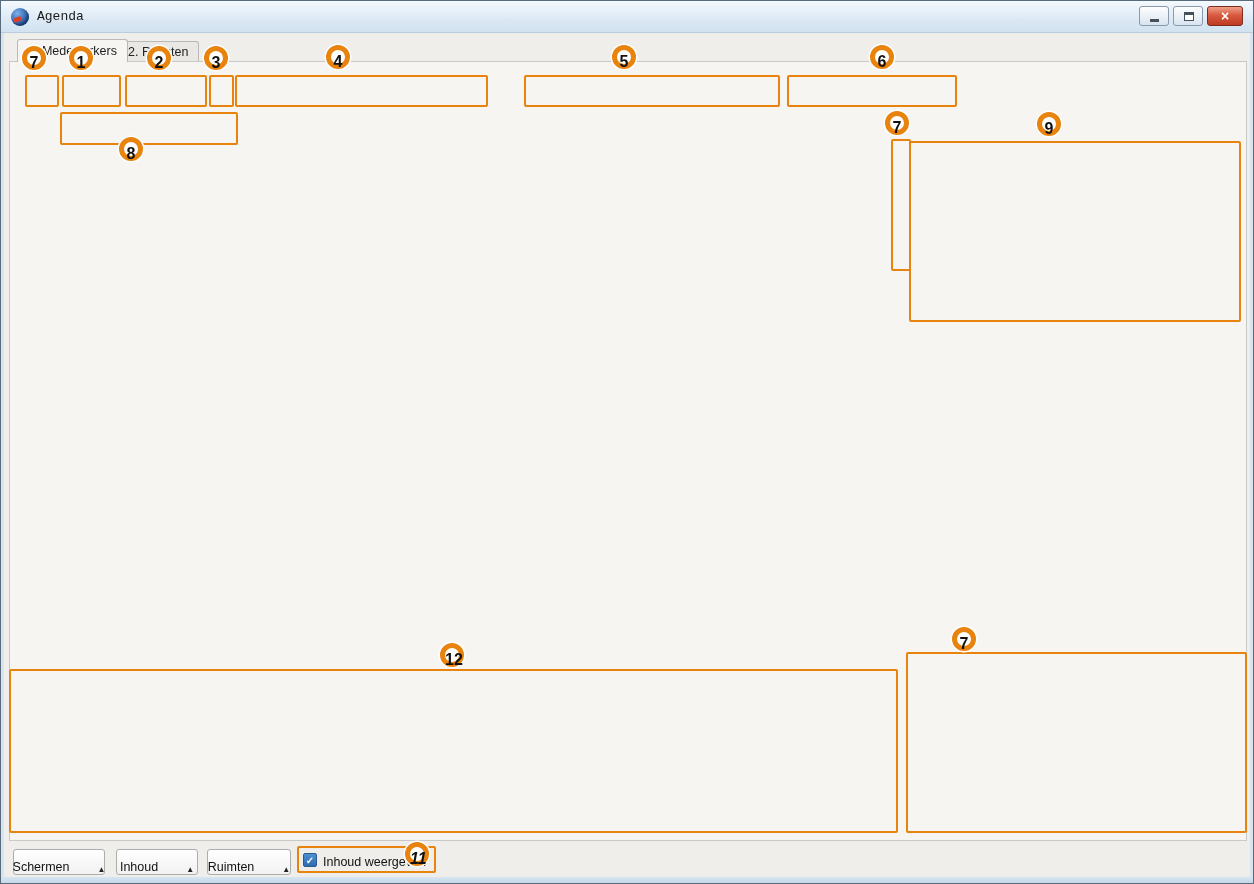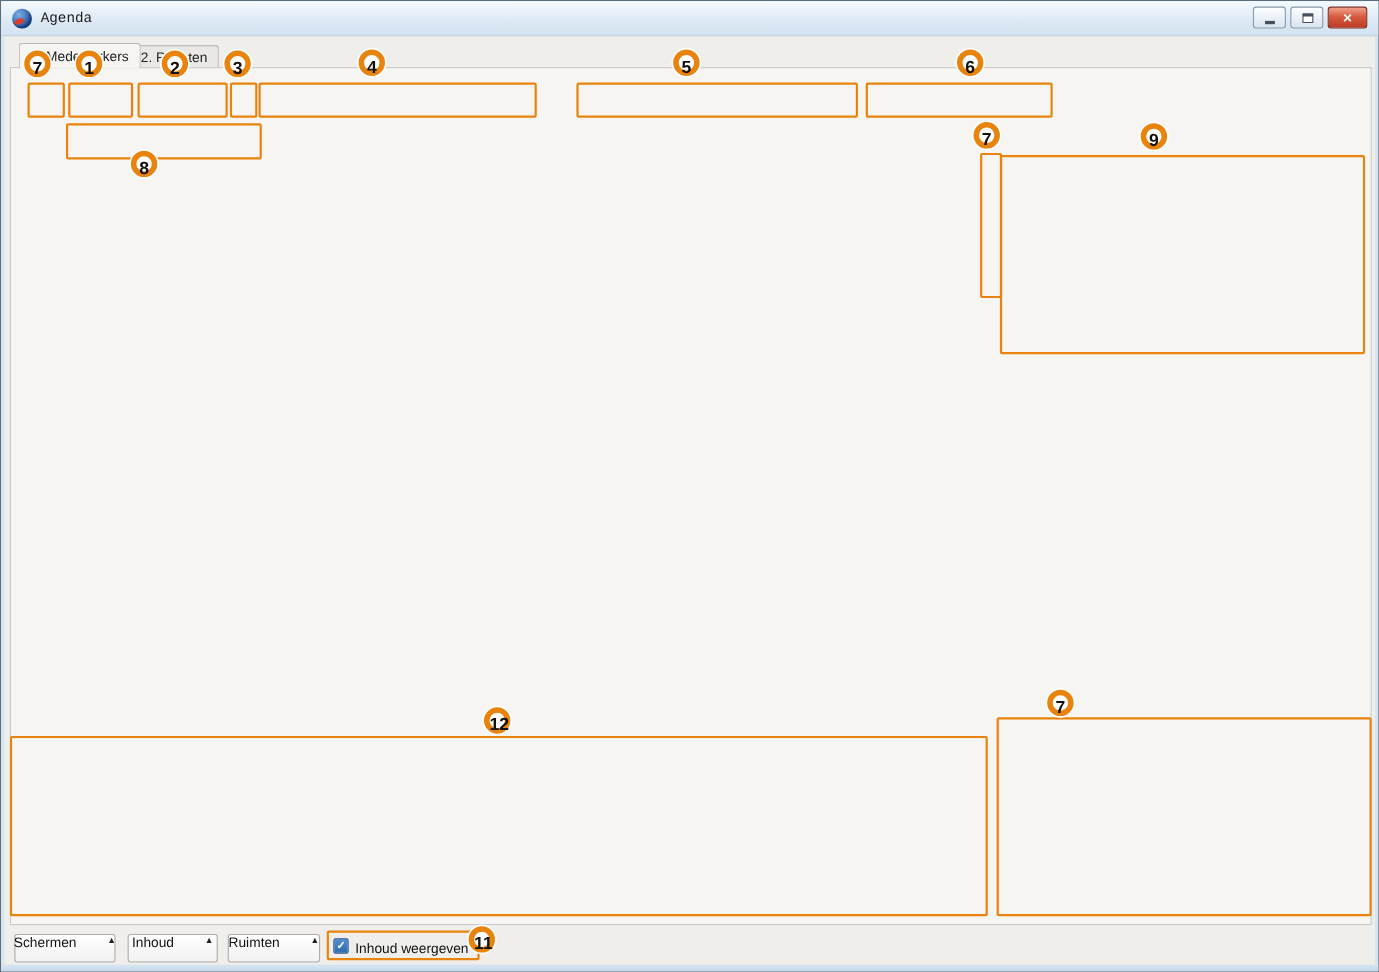--- a/index.html
+++ b/index.html
@@ -80,21 +80,21 @@
 
   
   .panel-hdr { position:absolute; height:20px; background:linear-gradient(#FFFFFF,#F3F3F3); border:1px solid #C0C0C0; border-radius:3px; font-size:12.5px; color:#111; text-align:center; line-height:18px; }
   .panel-hdr .cv { font-size:8px; margin-right:6px; vertical-align:1px; }
   .listbox { position:absolute; background:#fff; border:1px solid #7F7F7F; font-size:13px; color:#111; overflow:hidden; }
   .list-line { padding:6px 10px 0 10px; white-space:nowrap; }
   .hscroll { position:absolute; left:1px; right:1px; bottom:1px; height:15px; background:#F1F1F1; }
   .hscroll .thumb { position:absolute; top:5px; height:5px; background:#A6A6A6; border-radius:3px; }
 
   
-  .btn { position:absolute; height:26px; background:linear-gradient(#FFFFFF,#F1F1F1); border:1px solid #ADADAD; border-radius:3px; font-size:12.5px; color:#111; display:flex; align-items:flex-start; justify-content:center; gap:28px; }
+  .btn { position:absolute; height:26px; background:linear-gradient(#FFFFFF,#F1F1F1); border:1px solid #ADADAD; border-radius:3px; font-size:12.5px; color:#111; display:flex; align-items:flex-end; justify-content:center; gap:28px; }
   .btn .up { font-size:8px; color:#222; }
   .checkbox { position:absolute; width:14px; height:14px; background:linear-gradient(#4E8FD0,#2E6CB0); border:1px solid #2A5A94; border-radius:2px; color:#fff; font-size:10px; font-weight:bold; text-align:center; line-height:13px; }
   .cb-label { position:absolute; font-size:12.5px; color:#111; }
 
   
   .badge { position:absolute; width:24px; height:24px; background:#fff; border:5px solid #E8830D; border-radius:50%; box-shadow:0 0 0 1.5px #fff; z-index:50; color:#111; font-weight:bold; font-size:16px; text-align:center; line-height:23px; }
   .crect { position:absolute; border:2px solid #E8830D; border-radius:2px; z-index:40; pointer-events:none; }
 
   
   .frame-bottom { left:0; top:876px; width:1254px; height:8px; background:linear-gradient(#D6E5F2,#BFD4E8); }
@@ -566,17 +566,17 @@
       <div class="badge" style="left: 21px; top: 45px;">7</div>
       <div class="badge" style="left: 68px; top: 45px;">1</div>
       <div class="badge" style="left: 146px; top: 45px;">2</div>
       <div class="badge" style="left: 203px; top: 45px;">3</div>
       <div class="badge" style="left: 325px; top: 44px;">4</div>
       <div class="badge" style="left: 611px; top: 44px;">5</div>
       <div class="badge" style="left: 869px; top: 44px;">6</div>
       <div class="badge" style="left: 118px; top: 136px;">8</div>
       <div class="badge" style="left: 1036px; top: 111px;">9</div>
       <div class="badge" style="left: 884px; top: 110px;">7</div>
-      <div class="badge" style="left: 425px; top: 841px;">11</div>
+      <div class="badge" style="left: 404px; top: 841px; font-style: italic;">11</div>
       <div class="badge" style="left: 439px; top: 642px;">12</div>
       <div class="badge" style="left: 951px; top: 626px;">7</div>
     </div>
 </div>
 
 </body></html>

